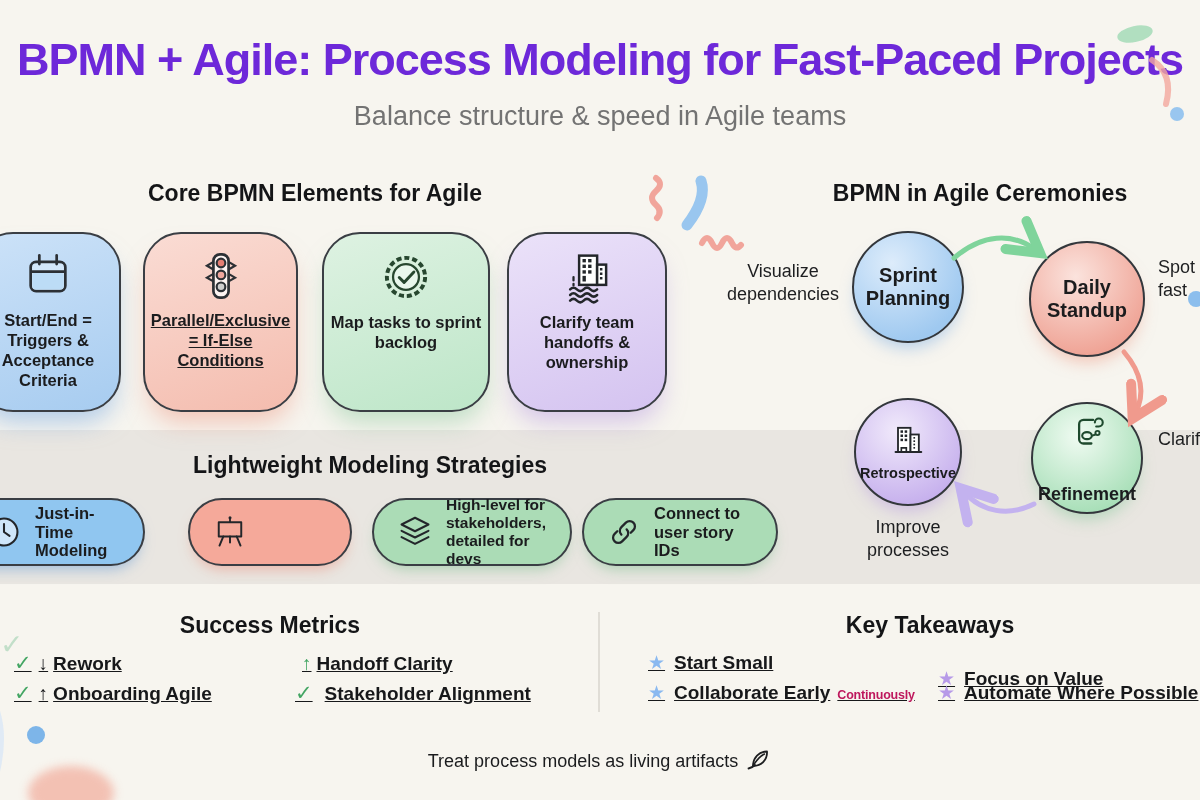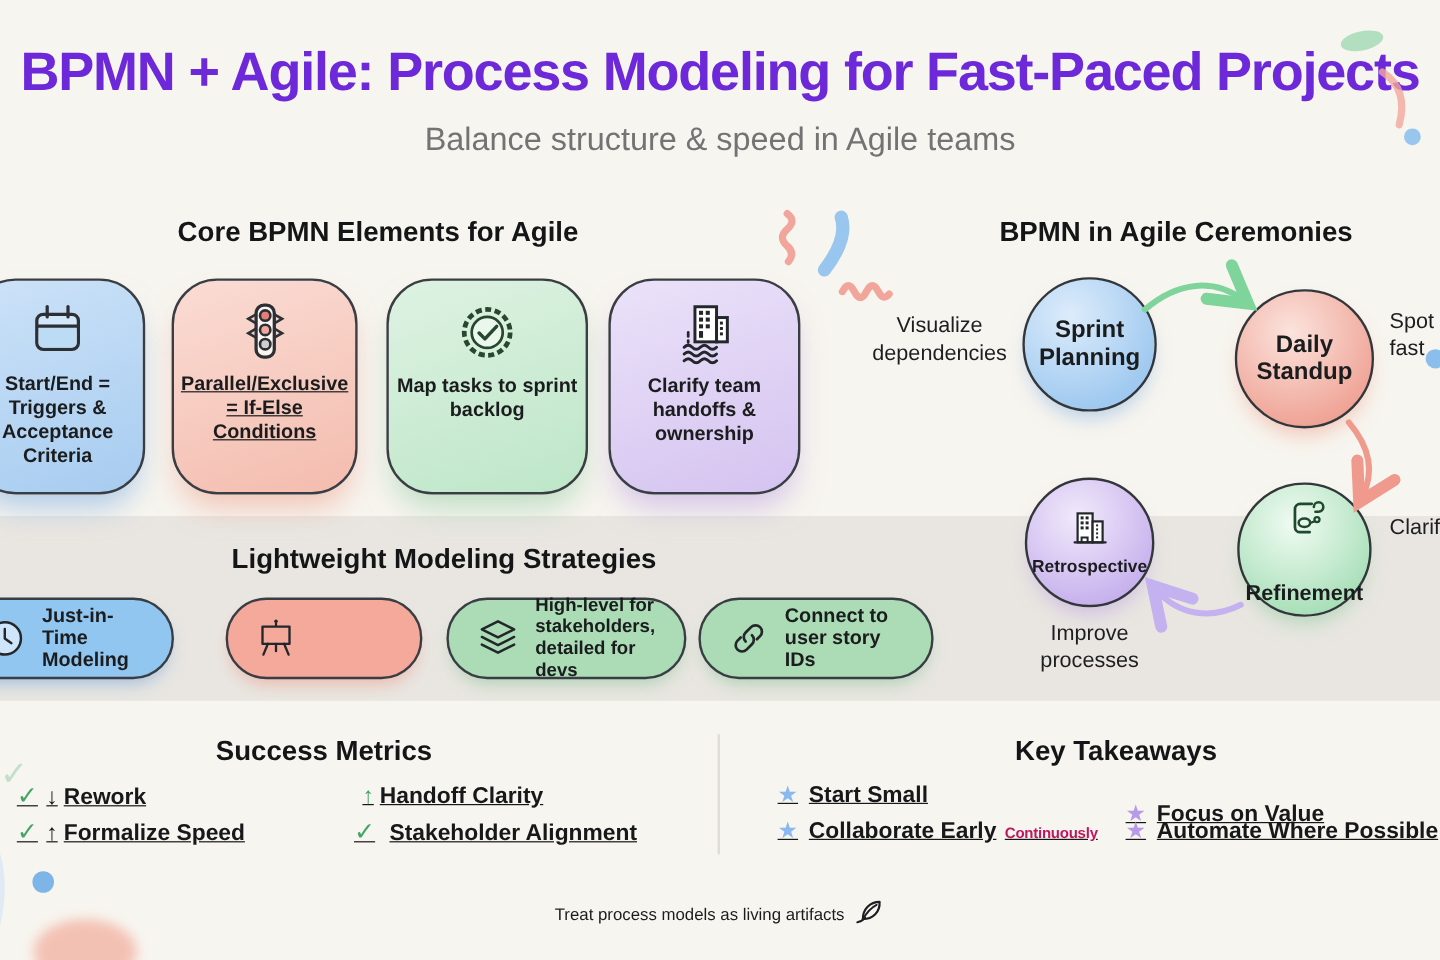--- a/index.html
+++ b/index.html
@@ -60,21 +60,21 @@
   .m-check{color:#43a563;font-weight:800;font-size:21px;margin-right:7px;}
   .m-arrow{font-weight:700;margin-right:5px;}
   .m-arrow-green{color:#43a563;}
   .t-star{font-size:19px;margin-right:9px;}
   .t-star-blue{color:#8ab9f0;}
   .t-star-purple{color:#b79ae8;}
   .t-suffix{font-size:12.5px;font-weight:600;color:#be185d;margin-left:7px;letter-spacing:-0.2px;}
   .divider{left:598px;top:612px;width:2px;height:100px;background:#e0ddd6;z-index:1;}
   .footer{
     left:0;top:746px;width:1200px;text-align:center;z-index:2;
-    font-size:14px;font-weight:500;color:#1b1c1e;
+    font-size:18px;font-weight:500;color:#1b1c1e;
   }
   .footer svg{vertical-align:-5px;margin-left:8px;}
   .blob{border-radius:50%;filter:blur(5px);z-index:1;}
   .faint-check{z-index:1;color:rgba(115,190,145,.4);font-size:28px;font-weight:800;}
   svg{display:block;}
   .overlay{left:0;top:0;z-index:3;pointer-events:none;}
 </style>
 </head>
 <body>
 
@@ -285,21 +285,21 @@
 
 <div class="abs divider"></div>
 
 <div class="abs metric" style="left:14px;top:651px;">
   <span class="m-check">✓</span><span class="m-arrow">↓</span><span>Rework</span>
 </div>
 <div class="abs metric" style="left:295px;top:651px;">
   <span class="m-check"></span><span class="m-arrow m-arrow-green">↑</span><span>Handoff Clarity</span>
 </div>
 <div class="abs metric" style="left:14px;top:681px;">
-  <span class="m-check">✓</span><span class="m-arrow">↑</span><span>Formalize Speed</span>
+  <span class="m-check">✓</span><span class="m-arrow">↑</span><span>Onboarding Agile</span>
 </div>
 <div class="abs metric" style="left:295px;top:681px;">
   <span class="m-check">✓</span><span class="m-arrow"></span><span>Stakeholder Alignment</span>
 </div>
 
 <div class="abs takeaway" style="left:648px;top:651px;">
   <span class="t-star t-star-blue">★</span><span>Start Small</span>
 </div>
 <div class="abs takeaway" style="left:938px;top:651px;margin-top:16px;">
   <span class="t-star t-star-purple">★</span><span>Focus on Value</span>

